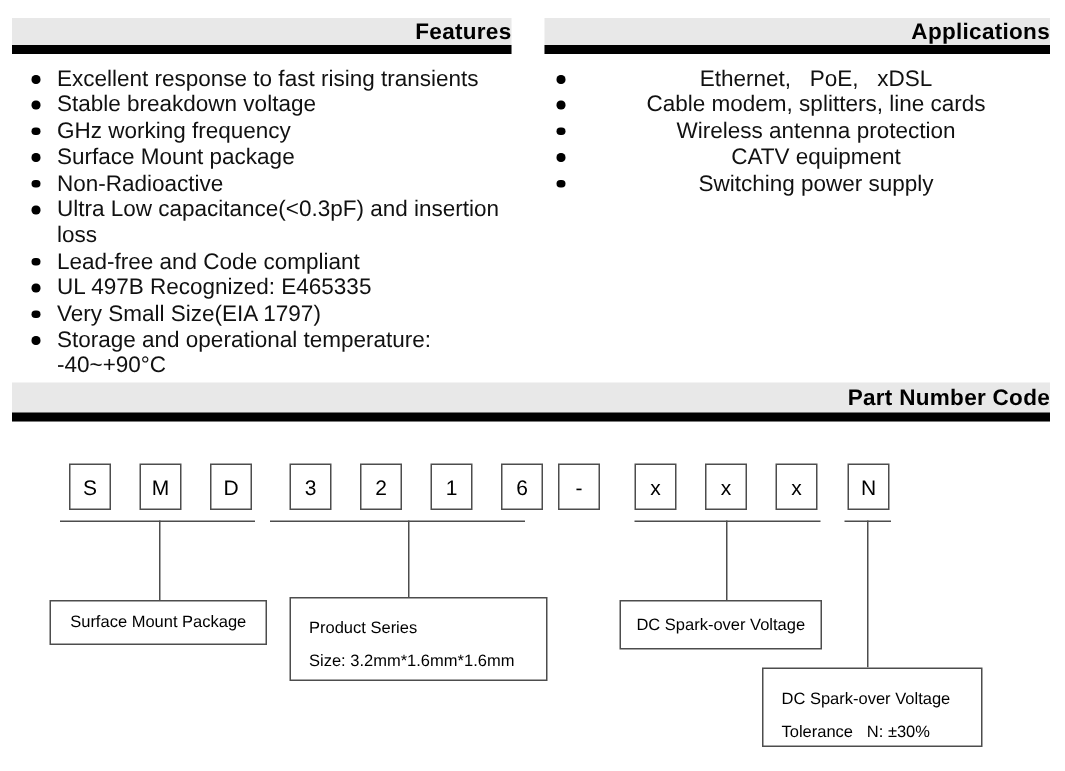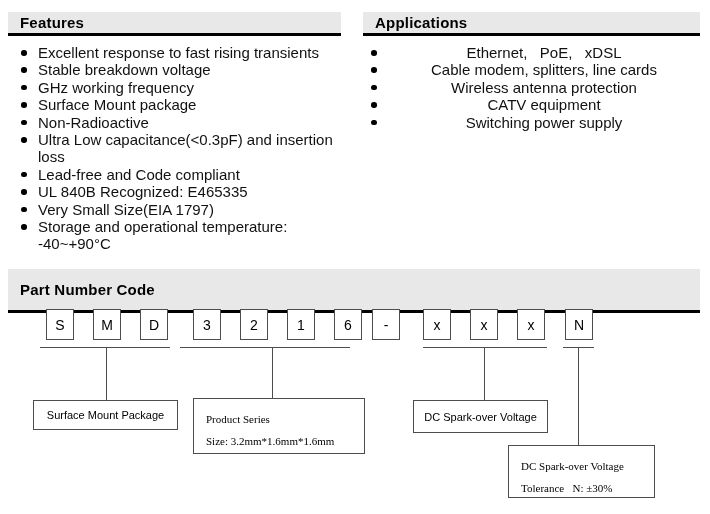--- a/index.html
+++ b/index.html
@@ -12,32 +12,33 @@
     position: relative;
     width: 710px;
     height: 514px;
     background: #ffffff;
     overflow: hidden;
   }
   .section-bar {
     position: absolute;
     height: 24px;
     background: #e8e8e8;
-    border-bottom: 3px solid #000000;
+    border-bottom: 6px solid #000000;
     display: flex;
     align-items: center;
     padding-left: 12px;
     font-size: 15px;
     font-weight: bold;
     color: #000;
     letter-spacing: 0.2px;
+    justify-content: flex-end;
   }
   #features-bar { left: 8px; top: 12px; width: 333px; }
   #applications-bar { left: 363px; top: 12px; width: 337px; }
-  #pnc-bar { left: 8px; top: 269px; width: 692px; height: 44px; }
+  #pnc-bar { left: 8px; top: 255px; width: 692px; height: 26px; }
 
   .bullet-list { position: absolute; list-style: none; }
   #features-list { left: 20px; top: 44px; width: 322px; }
   #applications-list { left: 370px; top: 44px; width: 330px; text-align: center; }
   .bullet-list li {
     position: relative;
     padding-left: 18px;
     line-height: 17.4px;
     font-size: 15px;
     white-space: pre-wrap;
@@ -80,21 +81,20 @@
     display: flex;
     align-items: center;
     justify-content: center;
   }
   .label-box.multiline {
     padding: 9px 12px 0 12px;
   }
   .label-box.multiline .line {
     line-height: 22px;
     white-space: pre-wrap;
-    font-family: Liberation Serif, serif;
   }
 </style>
 </head>
 <body>
 
 <div id="page">
 
   <div id="features-bar" class="section-bar">
     <span>Features</span>
   </div>
@@ -103,21 +103,21 @@
   </div>
 
   <ul id="features-list" class="bullet-list">
     <li><span class="bullet"></span><span>Excellent response to fast rising transients</span></li>
     <li><span class="bullet"></span><span>Stable breakdown voltage</span></li>
     <li><span class="bullet"></span><span>GHz working frequency</span></li>
     <li><span class="bullet"></span><span>Surface Mount package</span></li>
     <li><span class="bullet"></span><span>Non-Radioactive</span></li>
     <li><span class="bullet"></span><span>Ultra Low capacitance(&lt;0.3pF) and insertion loss</span></li>
     <li><span class="bullet"></span><span>Lead-free and Code compliant</span></li>
-    <li><span class="bullet"></span><span>UL 840B Recognized: E465335</span></li>
+    <li><span class="bullet"></span><span>UL 497B Recognized: E465335</span></li>
     <li><span class="bullet"></span><span>Very Small Size(EIA 1797)</span></li>
     <li><span class="bullet"></span><span>Storage and operational temperature: -40~+90°C</span></li>
   </ul>
 
   <ul id="applications-list" class="bullet-list">
     <li><span class="bullet"></span><span>Ethernet,   PoE,   xDSL</span></li>
     <li><span class="bullet"></span><span>Cable modem, splitters, line cards</span></li>
     <li><span class="bullet"></span><span>Wireless antenna protection</span></li>
     <li><span class="bullet"></span><span>CATV equipment</span></li>
     <li><span class="bullet"></span><span>Switching power supply</span></li>

